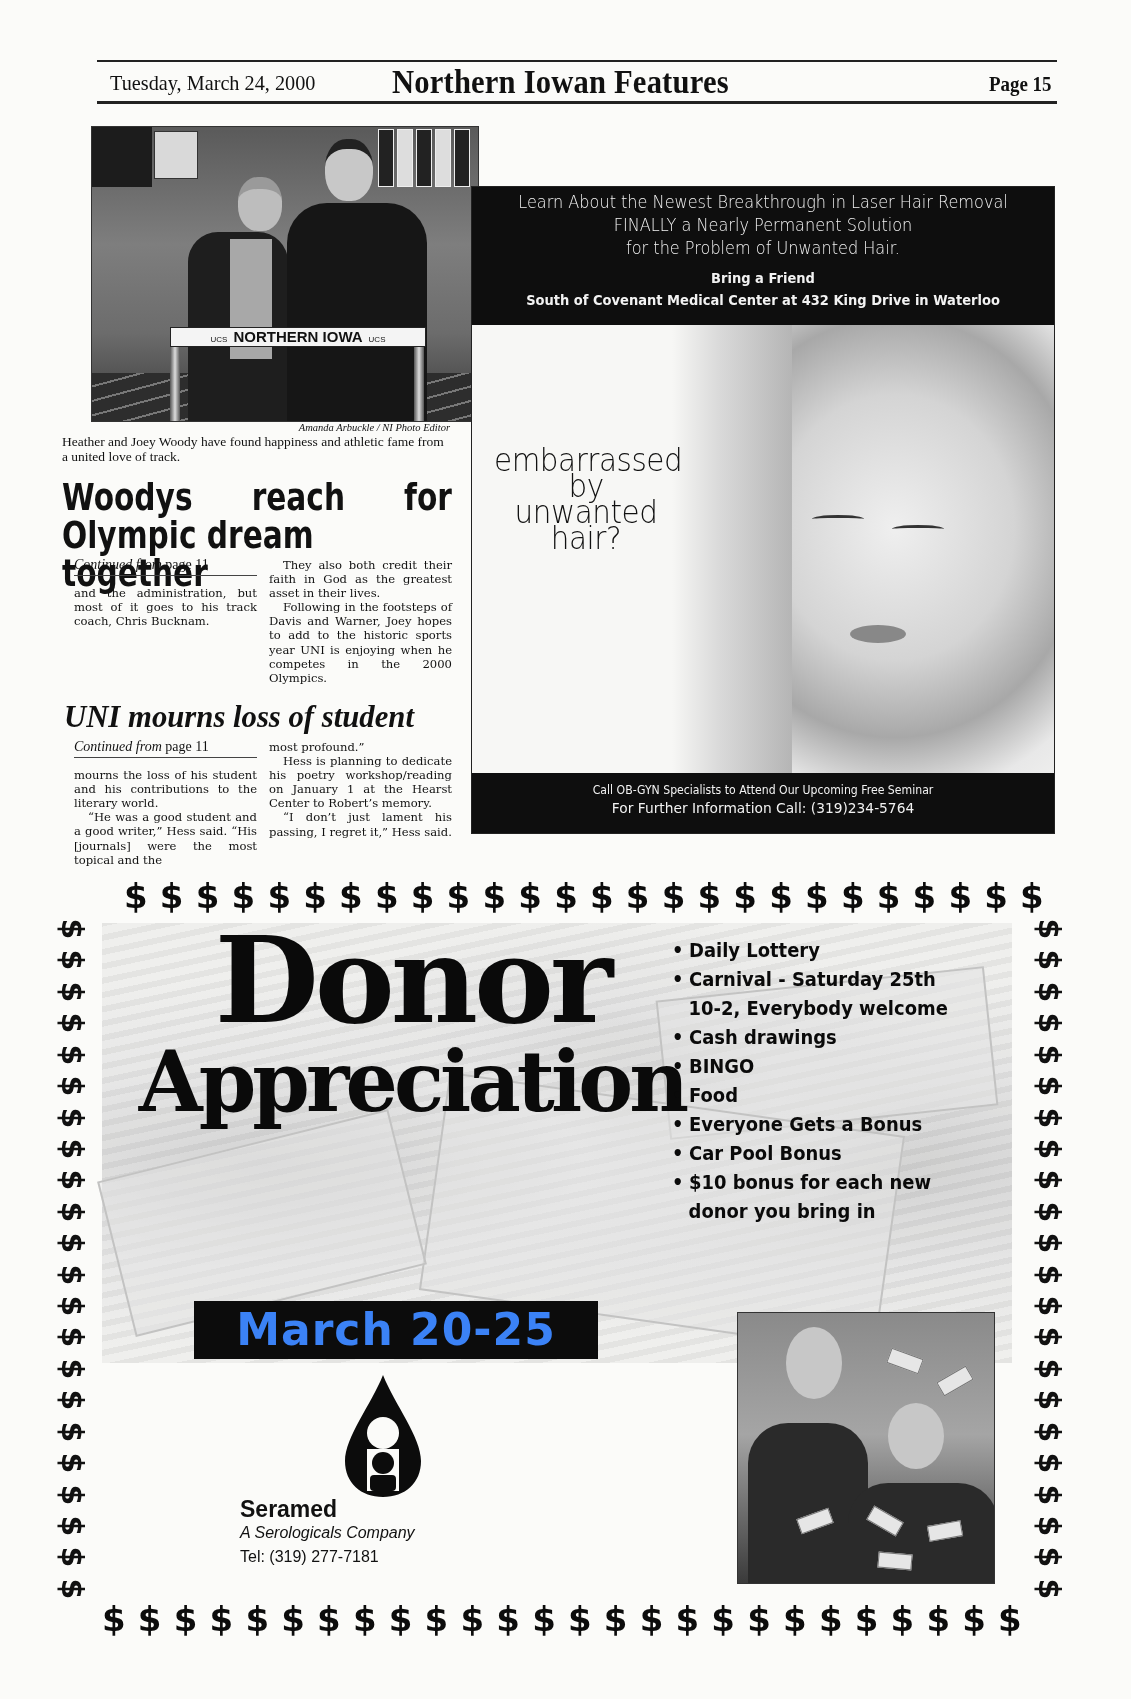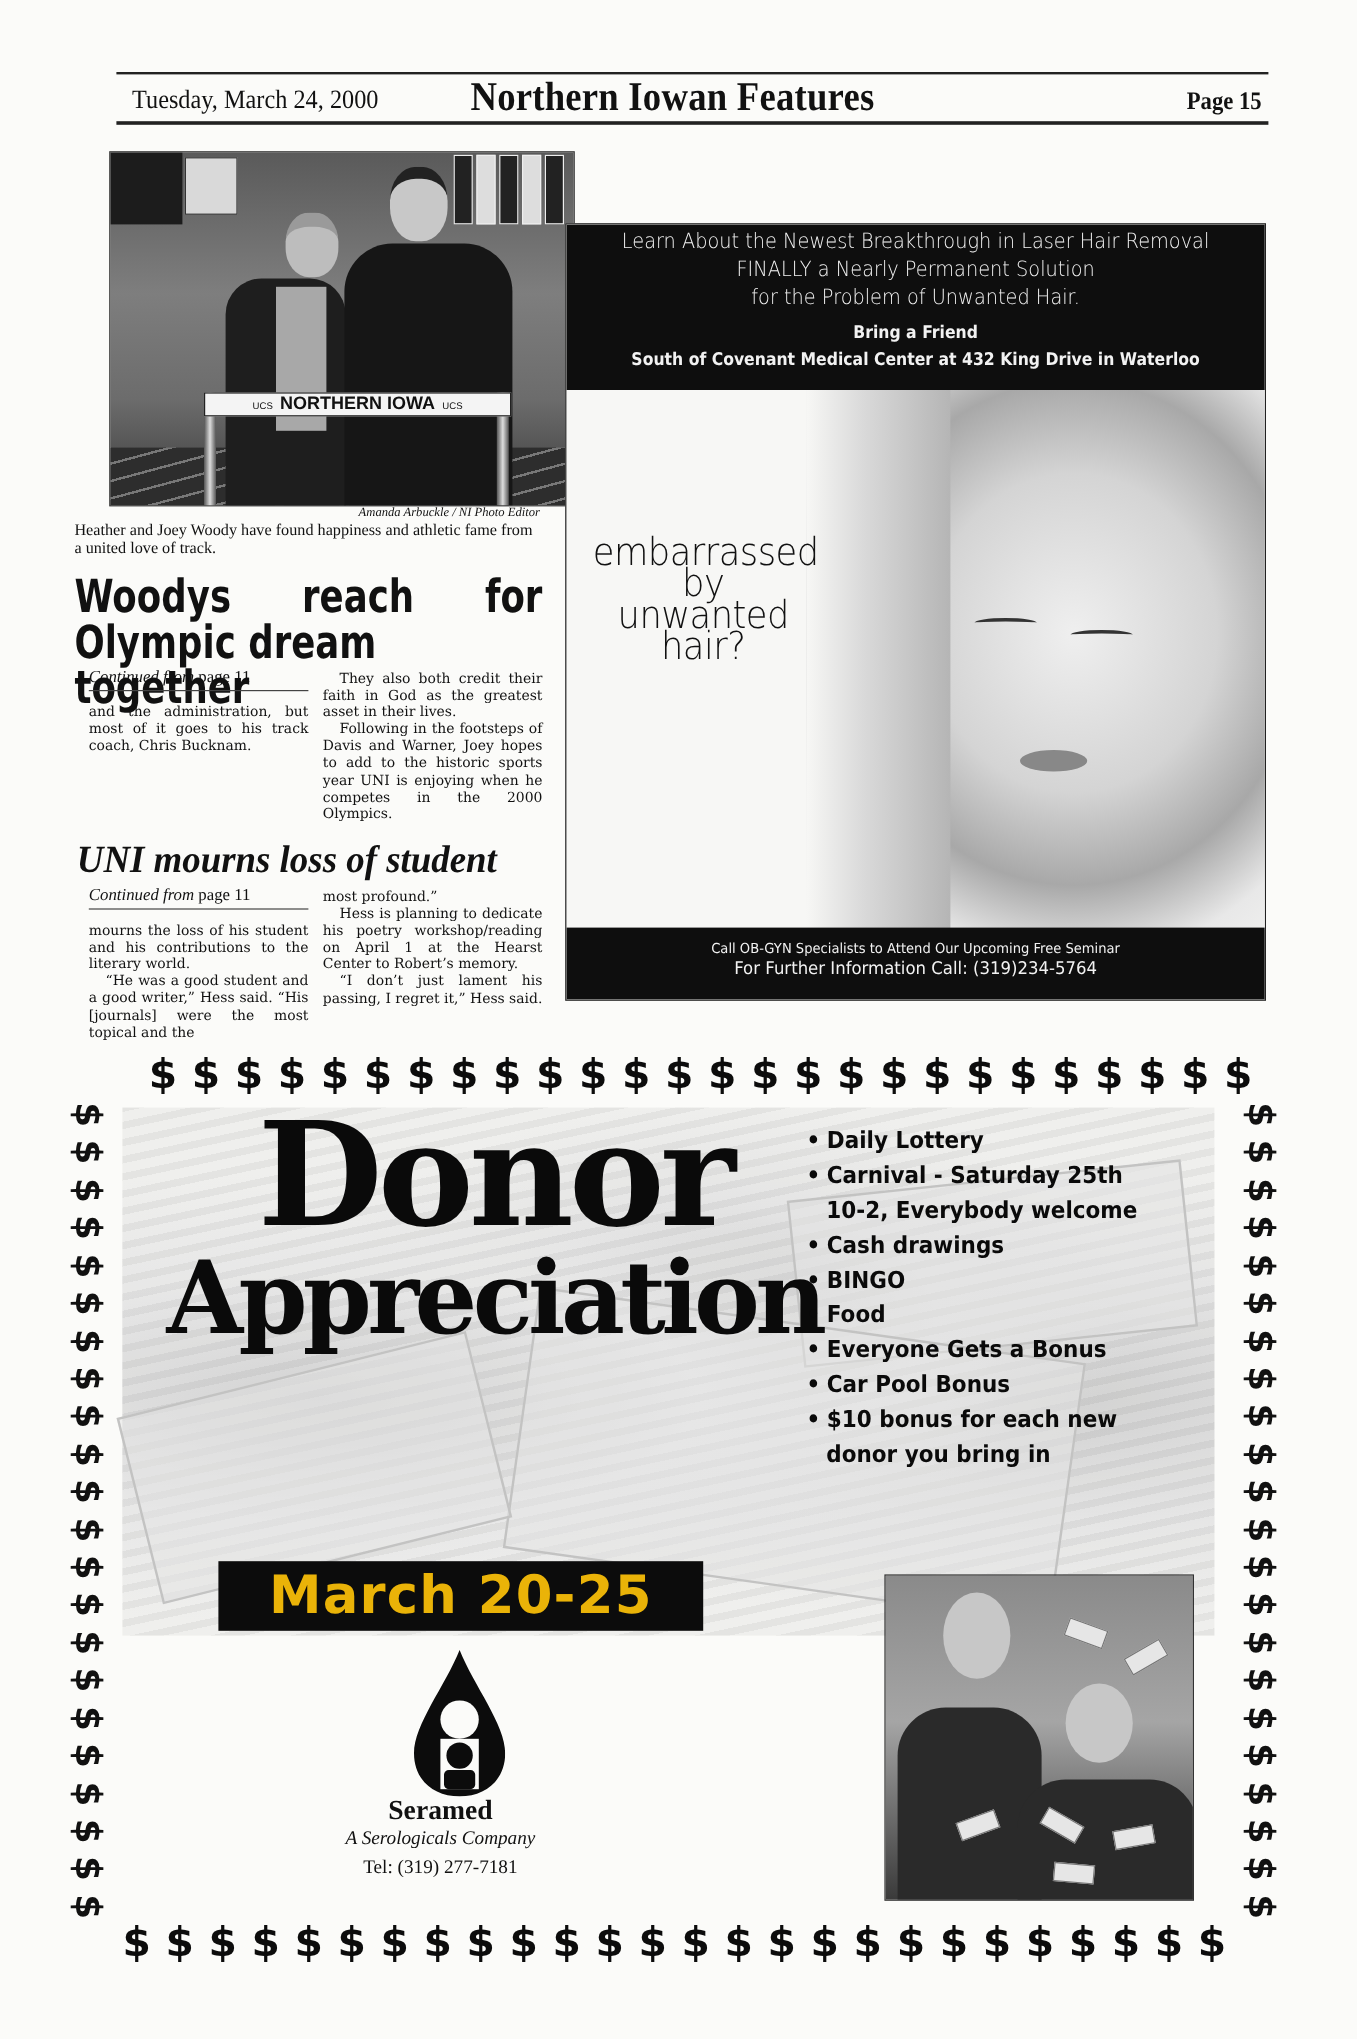--- a/index.html
+++ b/index.html
@@ -86,24 +86,24 @@
   .donor-title { position: absolute; left: 70px; top: 48px; width: 560px; text-align: center; font-family: "DejaVu Serif", serif; color: #0a0a0a; }
   .donor-title .w1 { display: block; font-size: 120px; line-height: 108px; letter-spacing: -4px; }
   .donor-title .w2 { display: block; font-size: 84px; line-height: 96px; letter-spacing: -4px; transform: scaleX(0.98); }
   .donor-title .w3 { display: block; font-size: 112px; line-height: 104px; letter-spacing: -3px; }
 
   .perks { position: absolute; left: 610px; top: 58px; width: 330px; list-style: none; font-family: "DejaVu Sans", sans-serif; font-weight: bold; font-size: 19.5px; line-height: 29px; color: #0a0a0a; transform: scaleX(0.92); transform-origin: left; }
   .perks li::before { content: "\2022"; margin-right: 6px; }
   .perks li.cont-line { padding-left: 18px; }
   .perks li.cont-line::before { content: ""; margin: 0; }
 
-  .march { position: absolute; left: 120px; top: 423px; width: 404px; height: 58px; background: #0c0c0c; color: #eab308; text-align: center; font-family: "DejaVu Sans", sans-serif; font-weight: bold; font-size: 44px; line-height: 58px; letter-spacing: 1px; transform: scaleX(1); }
+  .march { position: absolute; left: 132px; top: 423px; width: 404px; height: 58px; background: #0c0c0c; color: #3b82f6; text-align: center; font-family: "DejaVu Sans", sans-serif; font-weight: bold; font-size: 44px; line-height: 58px; letter-spacing: 1px; transform: scaleX(1); }
 
   .logo { position: absolute; left: 283px; top: 497px; width: 76px; height: 122px; }
-  .seramed { position: absolute; left: 155px; top: 618px; width: 300px; text-align: center; font-family: Liberation Serif, serif; }
+  .seramed { position: absolute; left: 178px; top: 618px; width: 300px; font-family: Liberation Sans, sans-serif; }
   .seramed .name { font-size: 23px; font-weight: bold; line-height: 26px; }
   .seramed .sub { font-size: 16px; font-style: italic; line-height: 22px; }
   .seramed .tel { font-size: 16px; line-height: 26px; }
 
   .photo2 { position: absolute; left: 675px; top: 434px; width: 258px; height: 272px; border: 1px solid #333; background: linear-gradient(180deg, #8a8a8a 0%, #a5a5a5 45%, #3a3a3a 100%); overflow: hidden; }
   .photo2 .person { position: absolute; border-radius: 50%; background: #c7c7c7; }
   .photo2 .torso { position: absolute; background: #2a2a2a; border-radius: 40px 40px 0 0; }
   .photo2 .bill { position: absolute; width: 34px; height: 16px; background: #e6e6e6; border: 1px solid #777; }
 </style>
 </head>
@@ -168,21 +168,21 @@
 
 <h2 class="headline2">UNI mourns loss of student</h2>
 <section class="cols cols-b">
   <div class="col">
     <div class="cont"><i>Continued from</i> <span>page 11</span></div>
     <p class="noindent">mourns the loss of his student and his contributions to the literary world.</p>
     <p>“He was a good student and a good writer,” Hess said. “His [journals] were the most topical and the</p>
   </div>
   <div class="col">
     <p class="noindent">most profound.”</p>
-    <p>Hess is planning to dedicate his poetry workshop/reading on April 1 at the Hearst Center to Robert’s memory.</p>
+    <p>Hess is planning to dedicate his poetry workshop/reading on January 1 at the Hearst Center to Robert’s memory.</p>
     <p>“I don’t just lament his passing, I regret it,” Hess said.</p>
   </div>
 </section>
 
 <aside class="laser">
   <div class="top">
     <div class="t1">
       <div>Learn About the Newest Breakthrough in Laser Hair Removal</div>
       <div>FINALLY a Nearly Permanent Solution</div>
       <div>for the Problem of Unwanted Hair.</div>

